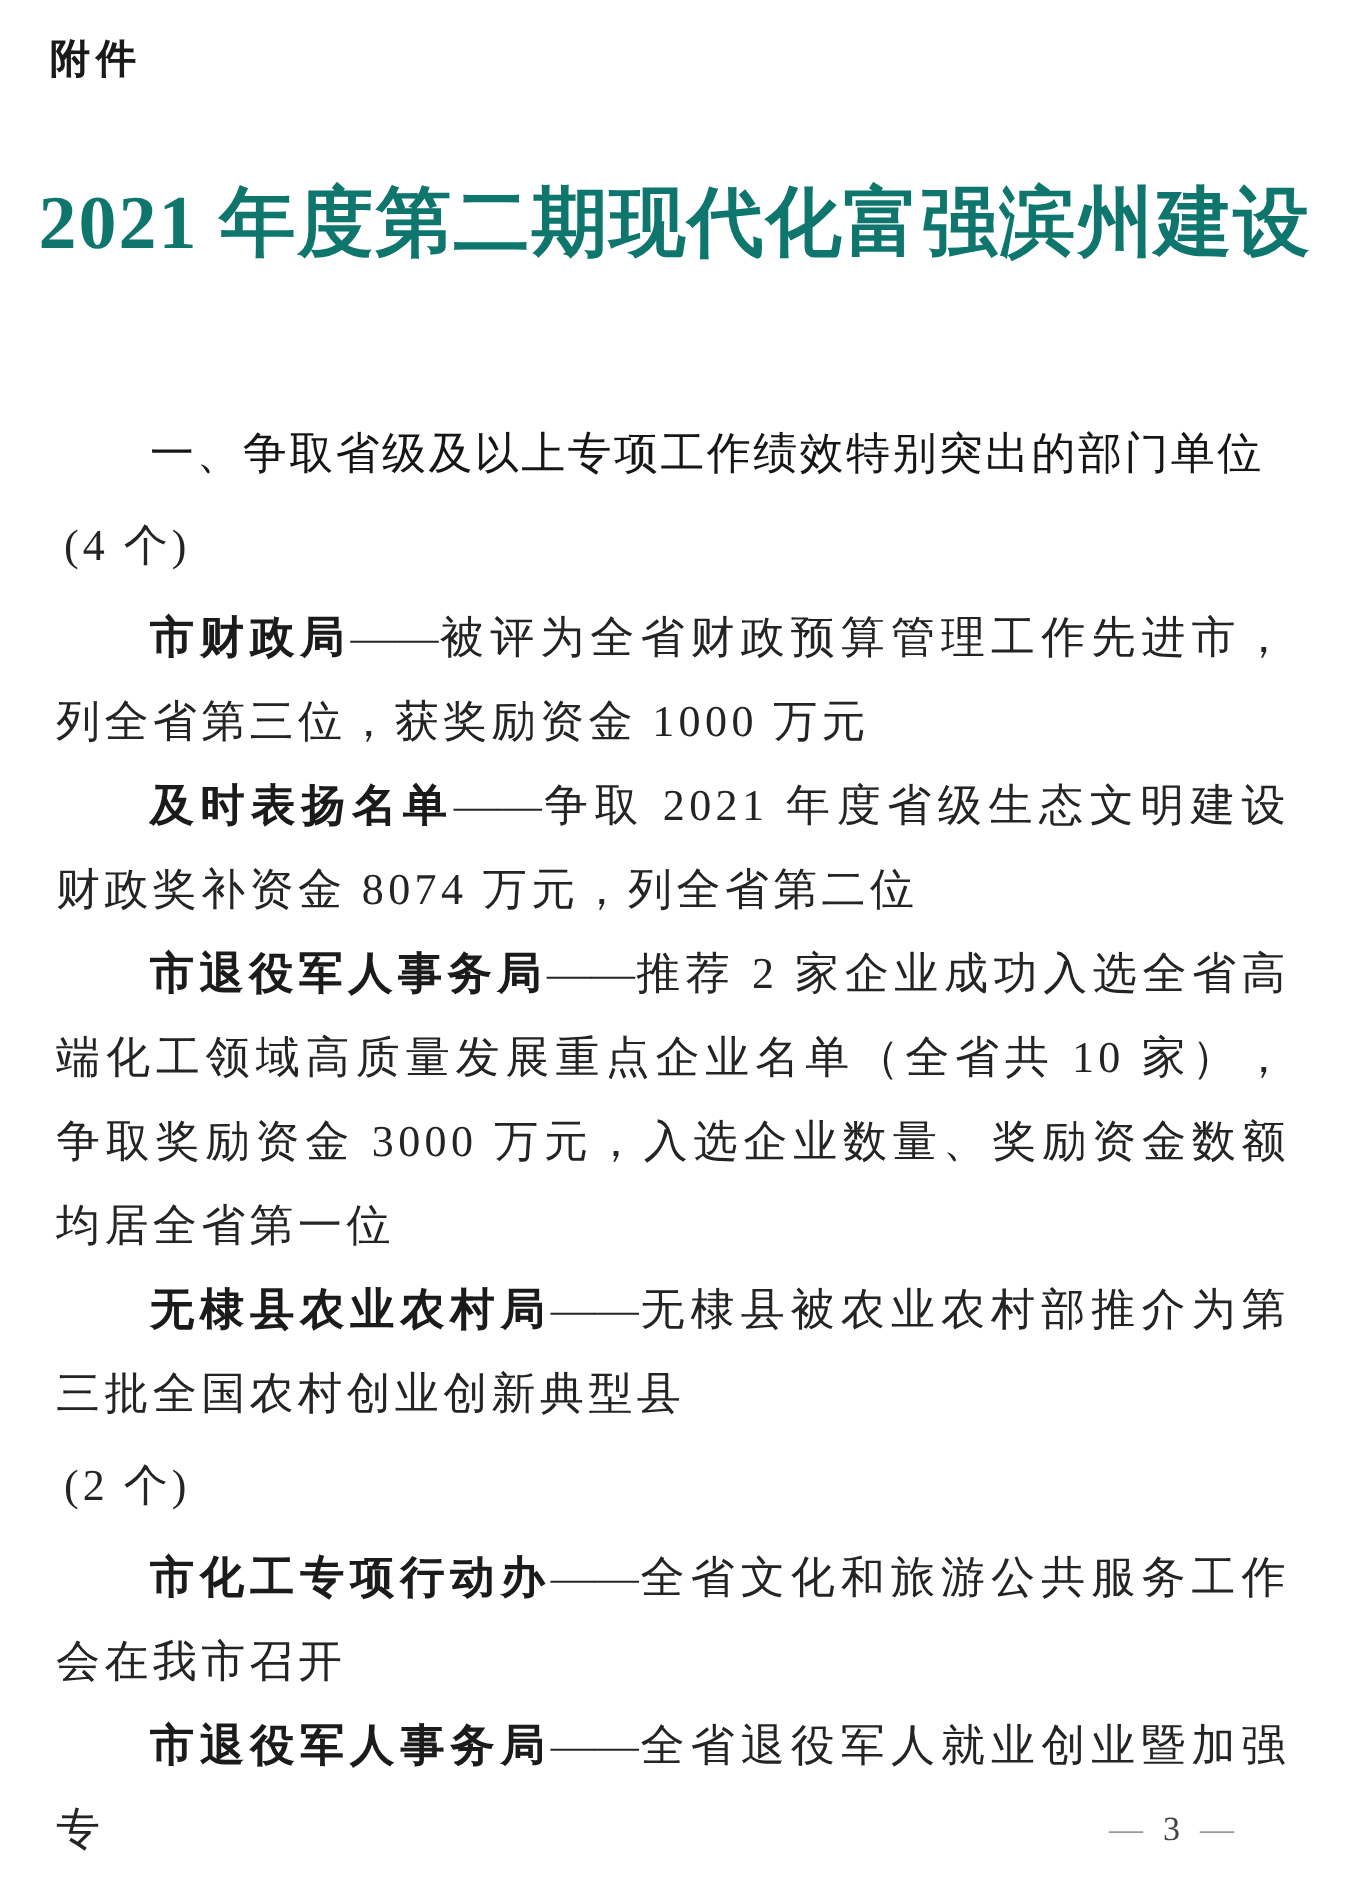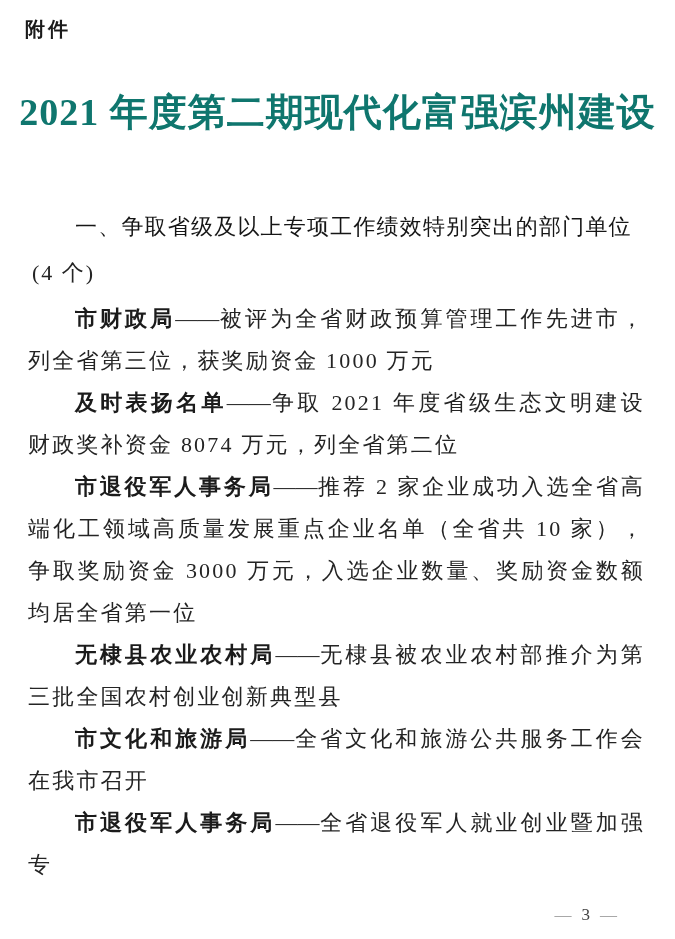--- a/index.html
+++ b/index.html
@@ -119,23 +119,24 @@
       <p class="entry">
         <span class="dept-name">市退役军人事务局</span><span class="em-dash">——</span><span>推荐 2 家企业成功入选全省高端化工领域高质量发展重点企业名单（全省共 10 家），争取奖励资金 3000 万元，入选企业数量、奖励资金数额均居全省第一位</span>
       </p>
 
       <p class="entry">
         <span class="dept-name">无棣县农业农村局</span><span class="em-dash">——</span><span>无棣县被农业农村部推介为第三批全国农村创业创新典型县</span>
       </p>
     </div>
 
     <div class="section">
+      <p class="section-count">(2 个)</p>
 
       <p class="entry">
-        <span class="dept-name">市文化和旅游局</span><span class="em-dash">——</span><span>全省文化和旅游公共服务工作会在我市召开</span>
+        <span class="dept-name">市化工专项行动办</span><span class="em-dash">——</span><span>全省文化和旅游公共服务工作会在我市召开</span>
       </p>
 
       <p class="entry">
         <span class="dept-name">市退役军人事务局</span><span class="em-dash">——</span><span>全省退役军人就业创业暨加强专</span>
       </p>
     </div>
 
   </div>
 
   <div class="page-number">

